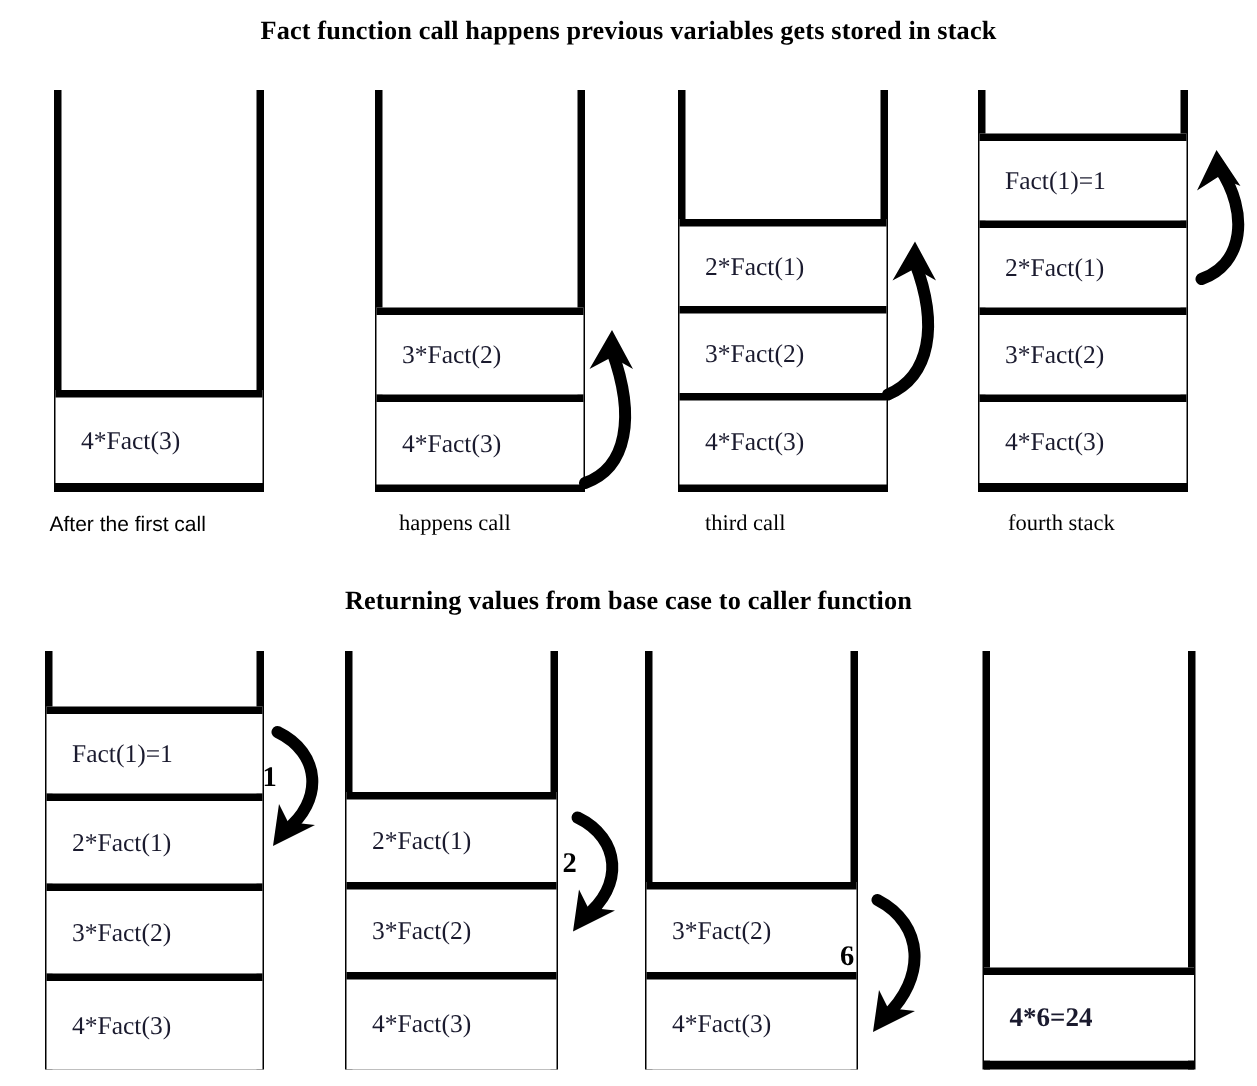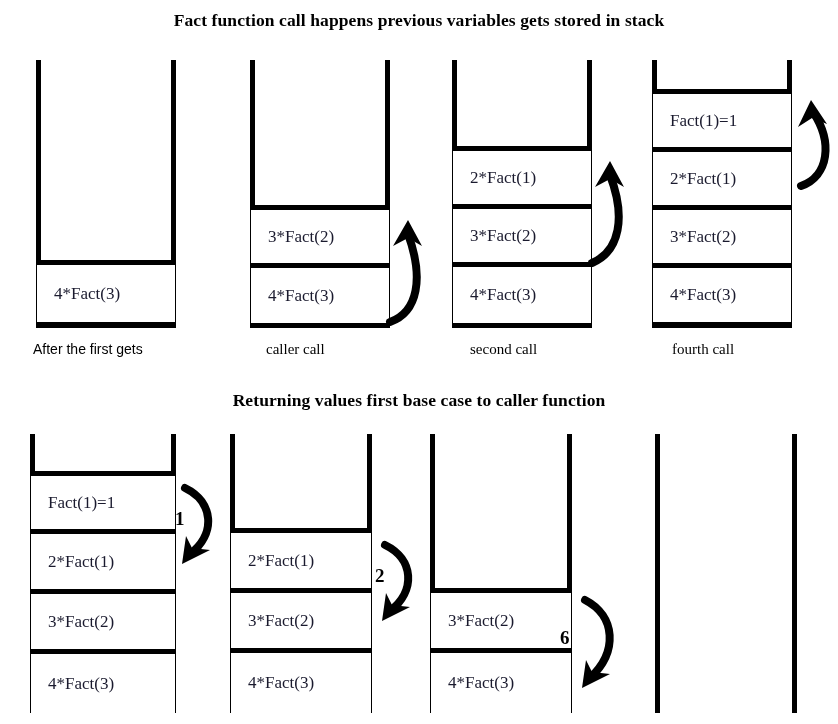--- a/index.html
+++ b/index.html
@@ -104,41 +104,41 @@
 
 <div class="stack" style="left:36px; top:60px; width:140px; height:268px;">
   <div class="wall wall-left" style="height:268px;"></div>
   <div class="wall wall-right" style="height:268px;"></div>
   <div class="cells" style="height:68px;">
     <div class="cell" style="height:62px;">
       <span class="cell-label">4*Fact(3)</span>
     </div>
   </div>
 </div>
-<div class="caption sans" style="left:33px; top:341px;">After the first gets</div>
+<div class="caption sans" style="left:33px; top:341px;">After the first call</div>
 
 <div class="stack" style="left:250px; top:60px; width:140px; height:268px;">
   <div class="wall wall-left" style="height:268px;"></div>
   <div class="wall wall-right" style="height:268px;"></div>
   <div class="cells" style="height:123px;">
     <div class="cell" style="height:58px;">
       <span class="cell-label">3*Fact(2)</span>
     </div>
     <div class="cell" style="height:60px;">
       <span class="cell-label">4*Fact(3)</span>
     </div>
   </div>
 </div>
 <div class="arrow-wrap" style="left:378px; top:200px; width:60px; height:130px;">
   <svg width="60" height="130" viewBox="0 0 60 130">
     <path d="M 12 122 C 40 112, 46 78, 30 34" stroke="#000000" stroke-width="8" fill="none" stroke-linecap="round"></path>
     <path d="M 30 20 L 44 46 L 30 38 L 15 46 Z" fill="#000000"></path>
   </svg>
 </div>
-<div class="caption serif" style="left:266px; top:341px;">caller call</div>
+<div class="caption serif" style="left:266px; top:341px;">happens call</div>
 
 <div class="stack" style="left:452px; top:60px; width:140px; height:268px;">
   <div class="wall wall-left" style="height:268px;"></div>
   <div class="wall wall-right" style="height:268px;"></div>
   <div class="cells" style="height:182px;">
     <div class="cell" style="height:58px;">
       <span class="cell-label">2*Fact(1)</span>
     </div>
     <div class="cell" style="height:58px;">
       <span class="cell-label">3*Fact(2)</span>
@@ -147,21 +147,21 @@
       <span class="cell-label">4*Fact(3)</span>
     </div>
   </div>
 </div>
 <div class="arrow-wrap" style="left:580px; top:145px; width:60px; height:130px;">
   <svg width="60" height="130" viewBox="0 0 60 130">
     <path d="M 12 118 C 40 106, 46 72, 30 30" stroke="#000000" stroke-width="8" fill="none" stroke-linecap="round"></path>
     <path d="M 30 16 L 44 42 L 30 34 L 15 42 Z" fill="#000000"></path>
   </svg>
 </div>
-<div class="caption serif" style="left:470px; top:341px;">second call</div>
+<div class="caption serif" style="left:470px; top:341px;">third call</div>
 
 <div class="stack" style="left:652px; top:60px; width:140px; height:268px;">
   <div class="wall wall-left" style="height:268px;"></div>
   <div class="wall wall-right" style="height:268px;"></div>
   <div class="cells" style="height:239px;">
     <div class="cell" style="height:58px;">
       <span class="cell-label">Fact(1)=1</span>
     </div>
     <div class="cell" style="height:58px;">
       <span class="cell-label">2*Fact(1)</span>
@@ -173,23 +173,23 @@
       <span class="cell-label">4*Fact(3)</span>
     </div>
   </div>
 </div>
 <div class="arrow-wrap" style="left:785px; top:90px; width:60px; height:110px;">
   <svg width="60" height="110" viewBox="0 0 60 110">
     <path d="M 16 96 C 44 86, 48 52, 28 22" stroke="#000000" stroke-width="8" fill="none" stroke-linecap="round"></path>
     <path d="M 26 10 L 42 34 L 27 28 L 13 37 Z" fill="#000000"></path>
   </svg>
 </div>
-<div class="caption serif" style="left:672px; top:341px;">fourth call</div>
-
-<div class="section-title" id="title-bottom">Returning values first base case to caller function</div>
+<div class="caption serif" style="left:672px; top:341px;">fourth stack</div>
+
+<div class="section-title" id="title-bottom">Returning values from base case to caller function</div>
 
 <div class="stack" style="left:30px; top:434px; width:146px; height:279px;">
   <div class="wall wall-left" style="height:279px;"></div>
   <div class="wall wall-right" style="height:279px;"></div>
   <div class="cells" style="height:242px;">
     <div class="cell" style="height:58px;">
       <span class="cell-label">Fact(1)=1</span>
     </div>
     <div class="cell" style="height:60px;">
       <span class="cell-label">2*Fact(1)</span>
@@ -249,13 +249,18 @@
   <svg width="62" height="110" viewBox="0 0 62 110">
     <path d="M 13 10 C 44 26, 46 62, 18 88" stroke="#000000" stroke-width="8" fill="none" stroke-linecap="round"></path>
     <path d="M 10 98 L 14 70 L 20 82 L 38 84 Z" fill="#000000"></path>
   </svg>
 </div>
 <div class="arrow-label" style="left:560px; top:627px;">6</div>
 
 <div class="stack" style="left:655px; top:434px; width:142px; height:279px;">
   <div class="wall wall-left" style="height:279px;"></div>
   <div class="wall wall-right" style="height:279px;"></div>
+  <div class="cells" style="height:68px;">
+    <div class="cell" style="height:62px;">
+      <span class="cell-label bold">4*6=24</span>
+    </div>
+  </div>
 </div>
 
 </body></html>

